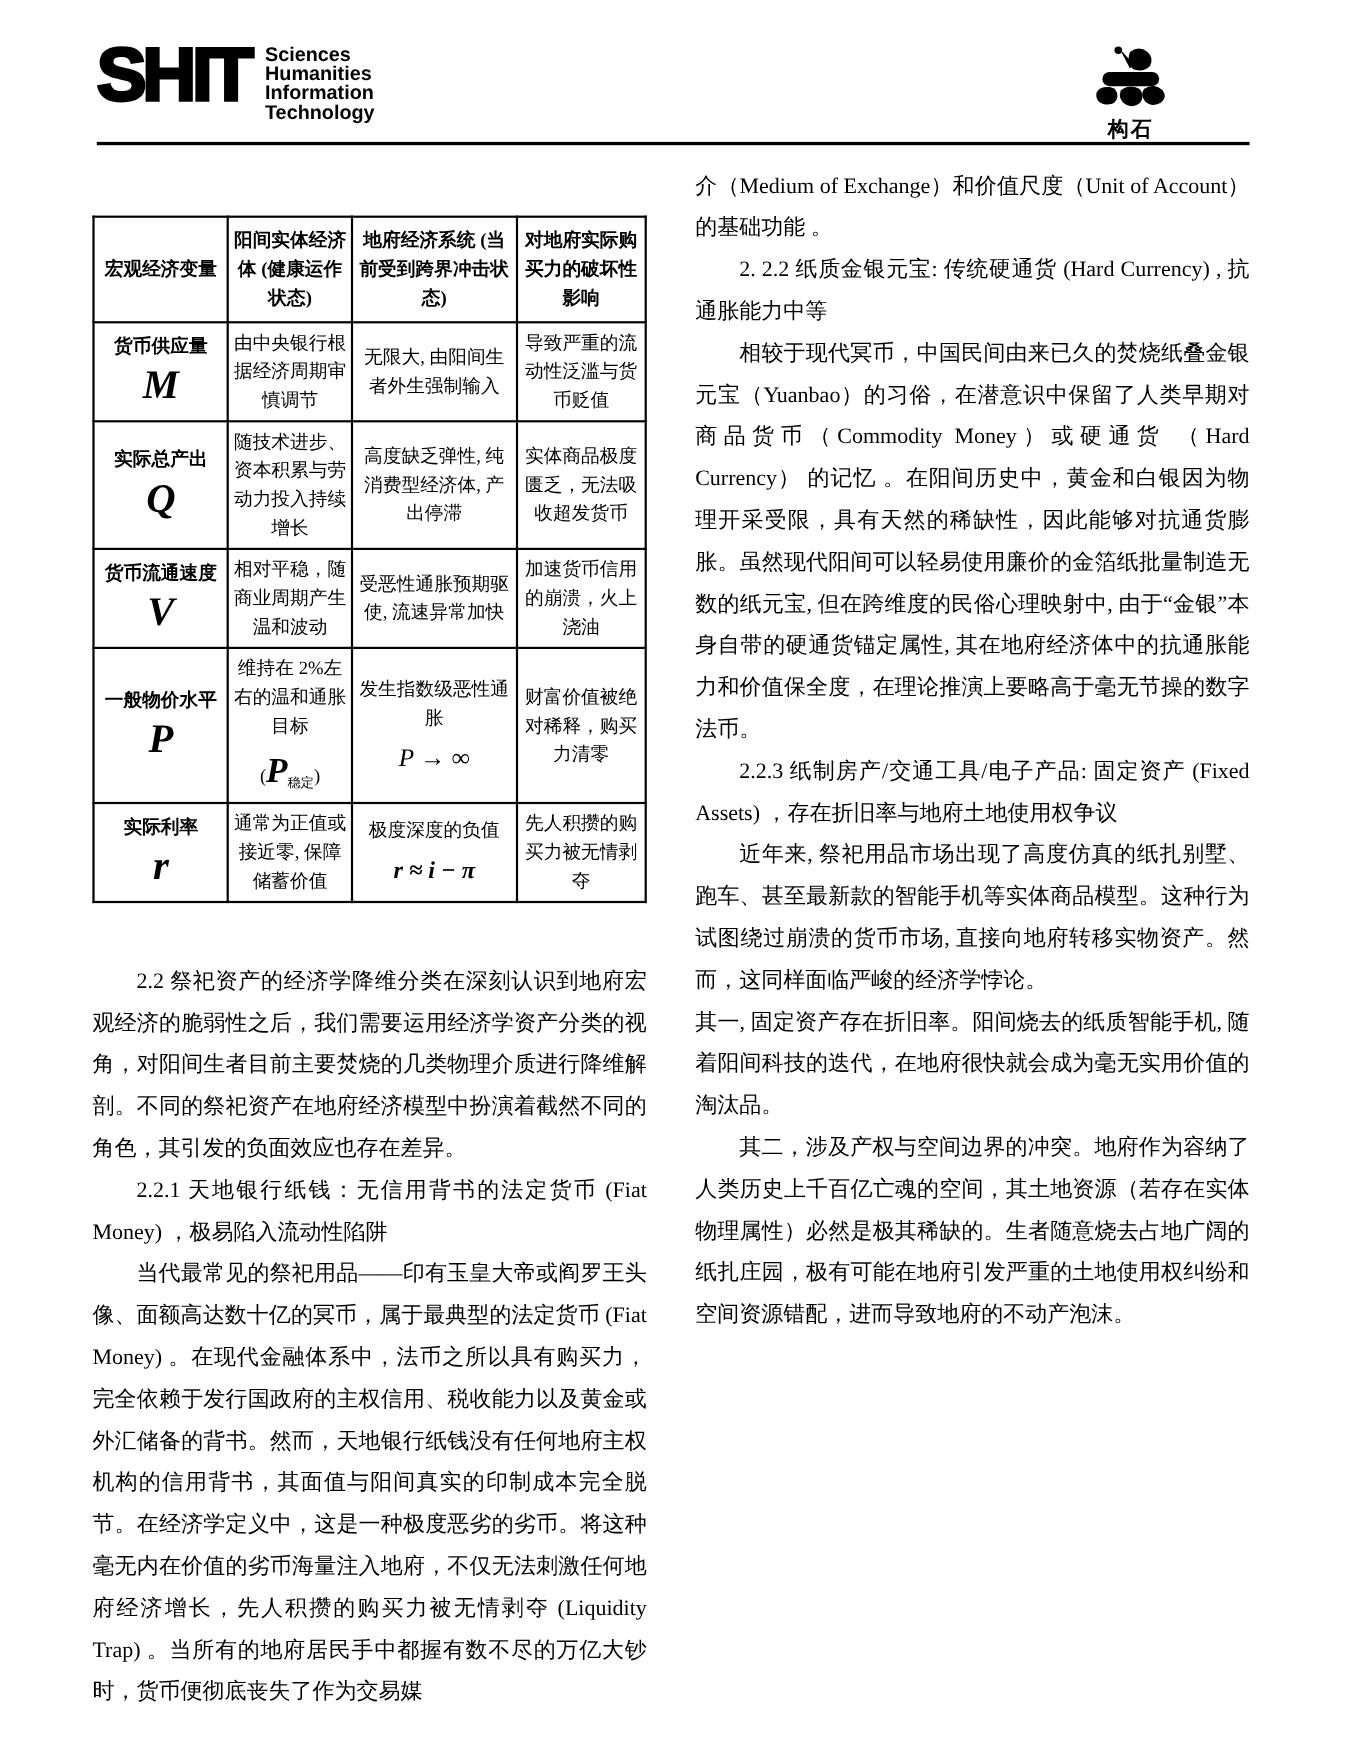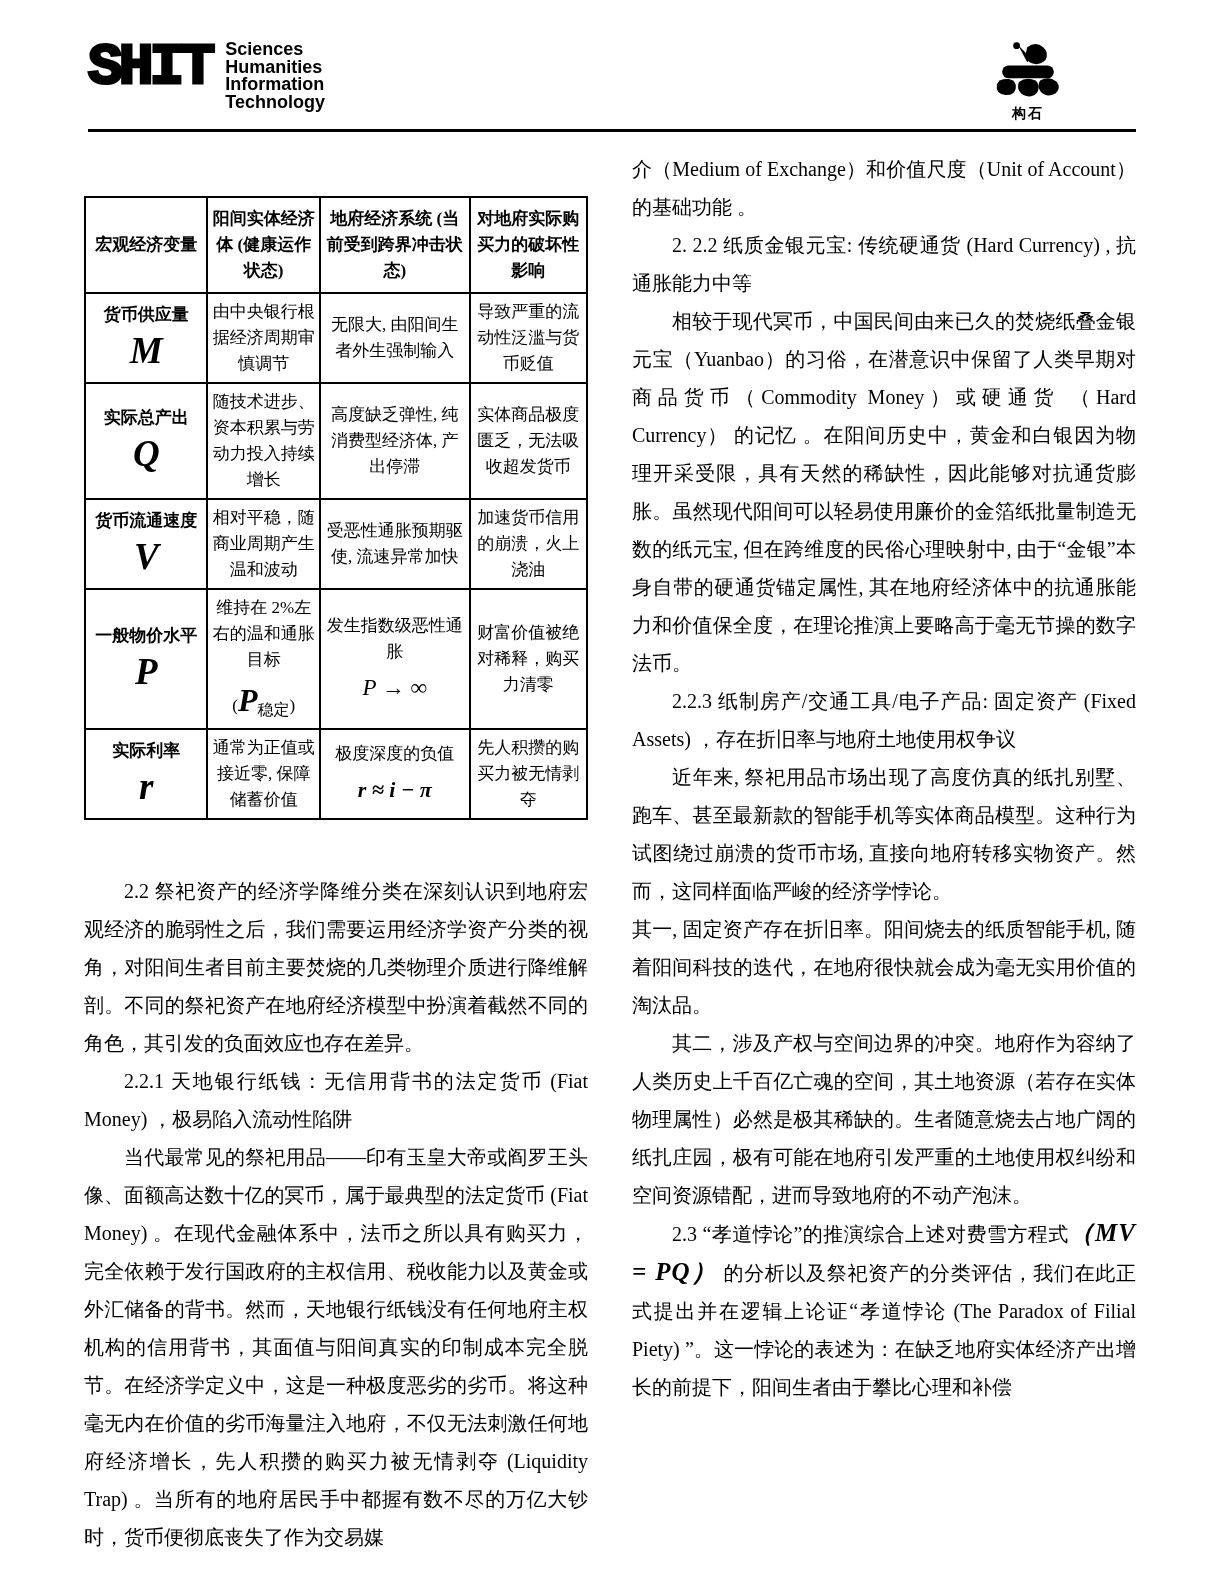--- a/index.html
+++ b/index.html
@@ -9,34 +9,34 @@
     background: #ffffff; color: #000; overflow: hidden;
     font-family: "Liberation Serif", serif;
   }
   
   .hdr {
     position: absolute; top: 28px; left: 88px; right: 88px; height: 102px;
     display: flex; justify-content: space-between; align-items: flex-start;
   }
   .logo-wrap { display: flex; align-items: flex-start; }
   .logo {
-    font-family: Liberation Mono, monospace; font-weight: 900;
-    font-size: 58px; line-height: 80px; letter-spacing: -4px;
+    font-family: Liberation Sans, sans-serif; font-weight: 900;
+    font-size: 68px; line-height: 80px; letter-spacing: -4px;
     -webkit-text-stroke: 3px #000; color: #000;
   }
   .tagline {
     margin-left: 14px; padding-top: 13px;
     font-family: "Liberation Sans", sans-serif; font-weight: 700;
     font-size: 18px; line-height: 17.5px; color: #000;
   }
   .pub { display: flex; flex-direction: column; align-items: center; padding-top: 12px; margin-right: 70px; }
   .pub svg { display: block; }
   .pub-name {
     font-family: Liberation Mono, monospace; font-weight: 700;
-    font-size: 14px; letter-spacing: 2px; margin-top: -1px;
+    font-size: 19px; letter-spacing: 2px; margin-top: -1px;
   }
   .rule { position: absolute; top: 129px; left: 88px; width: 1048px; border: none; border-top: 3px solid #000; margin: 0; }
   
   .cols { position: absolute; top: 150px; left: 84px; width: 1052px; display: flex; gap: 44px; }
   .col { width: 504px; font-size: 20px; line-height: 38px; text-align: justify; }
   .col p { margin: 0; }
   p.ind { text-indent: 2em; }
   
   table.macro {
     width: 100%; border-collapse: collapse; margin: 46px 0 52px 0;
@@ -44,21 +44,21 @@
   }
   .macro th, .macro td { border: 2px solid #000000; padding: 5px 3px; vertical-align: middle; }
   .macro th { font-weight: 700; padding: 8px 3px; }
   .var-name { font-weight: 700; }
   .var-sym { font-style: italic; font-weight: 700; font-size: 37px; line-height: 46px; font-family: "Liberation Serif", serif; }
   .mathline { display: block; font-style: italic; font-size: 23px; line-height: 34px; margin-top: 6px; font-family: "Liberation Serif", serif; }
   .mathline.bold { font-weight: 700; font-size: 22px; }
   .pstable { display: block; margin-top: 14px; font-style: normal; }
   .pstable .paren { font-size: 17px; }
   .pstable .sym { font-style: italic; font-weight: 700; font-size: 32px; }
-  .pstable .sub { font-size: 16px; vertical-align: -4px; }
+  .pstable .sub { font-size: 12px; vertical-align: -4px; }
   .inline-math { font-style: italic; font-weight: 700; font-size: 25px; letter-spacing: 1px; }
 </style>
 </head>
 <body>
 
 <div class="page">
 
   <div class="hdr">
     <div class="logo-wrap">
       <div class="logo">SHIT</div>
@@ -168,17 +168,16 @@
     </section>
 
     <section class="col">
       <p>介（Medium of Exchange）和价值尺度（Unit of Account）的基础功能 。</p>
       <p class="ind">2. 2.2 纸质金银元宝: 传统硬通货 (Hard Currency) , 抗通胀能力中等</p>
       <p class="ind">相较于现代冥币，中国民间由来已久的焚烧纸叠金银元宝（Yuanbao）的习俗，在潜意识中保留了人类早期对商品货币（Commodity Money）或硬通货 （Hard Currency） 的记忆 。在阳间历史中，黄金和白银因为物理开采受限，具有天然的稀缺性，因此能够对抗通货膨胀。虽然现代阳间可以轻易使用廉价的金箔纸批量制造无数的纸元宝, 但在跨维度的民俗心理映射中, 由于“金银”本身自带的硬通货锚定属性, 其在地府经济体中的抗通胀能力和价值保全度，在理论推演上要略高于毫无节操的数字法币。</p>
       <p class="ind">2.2.3 纸制房产/交通工具/电子产品: 固定资产 (Fixed Assets) ，存在折旧率与地府土地使用权争议</p>
       <p class="ind">近年来, 祭祀用品市场出现了高度仿真的纸扎别墅、跑车、甚至最新款的智能手机等实体商品模型。这种行为试图绕过崩溃的货币市场, 直接向地府转移实物资产。然而，这同样面临严峻的经济学悖论。</p>
       <p>其一, 固定资产存在折旧率。阳间烧去的纸质智能手机, 随着阳间科技的迭代，在地府很快就会成为毫无实用价值的淘汰品。</p>
       <p class="ind">其二，涉及产权与空间边界的冲突。地府作为容纳了人类历史上千百亿亡魂的空间，其土地资源（若存在实体物理属性）必然是极其稀缺的。生者随意烧去占地广阔的纸扎庄园，极有可能在地府引发严重的土地使用权纠纷和空间资源错配，进而导致地府的不动产泡沫。</p>
-      <p class="ind"><span>2.3 “孝道悖论”的推演综合上述对费雪方程式</span><span class="inline-math">（MV = PQ）</span><span> 的分析以及祭祀资产的分类评估，我们在此正式提出并在逻辑上论证“孝道悖论 (The Paradox of Filial Piety) ”。这一悖论的表述为：在缺乏地府实体经济产出增长的前提下，阳间生者由于攀比心理和补偿</span></p>
     </section>
 
   </div>
 </div>
 
 </body></html>

